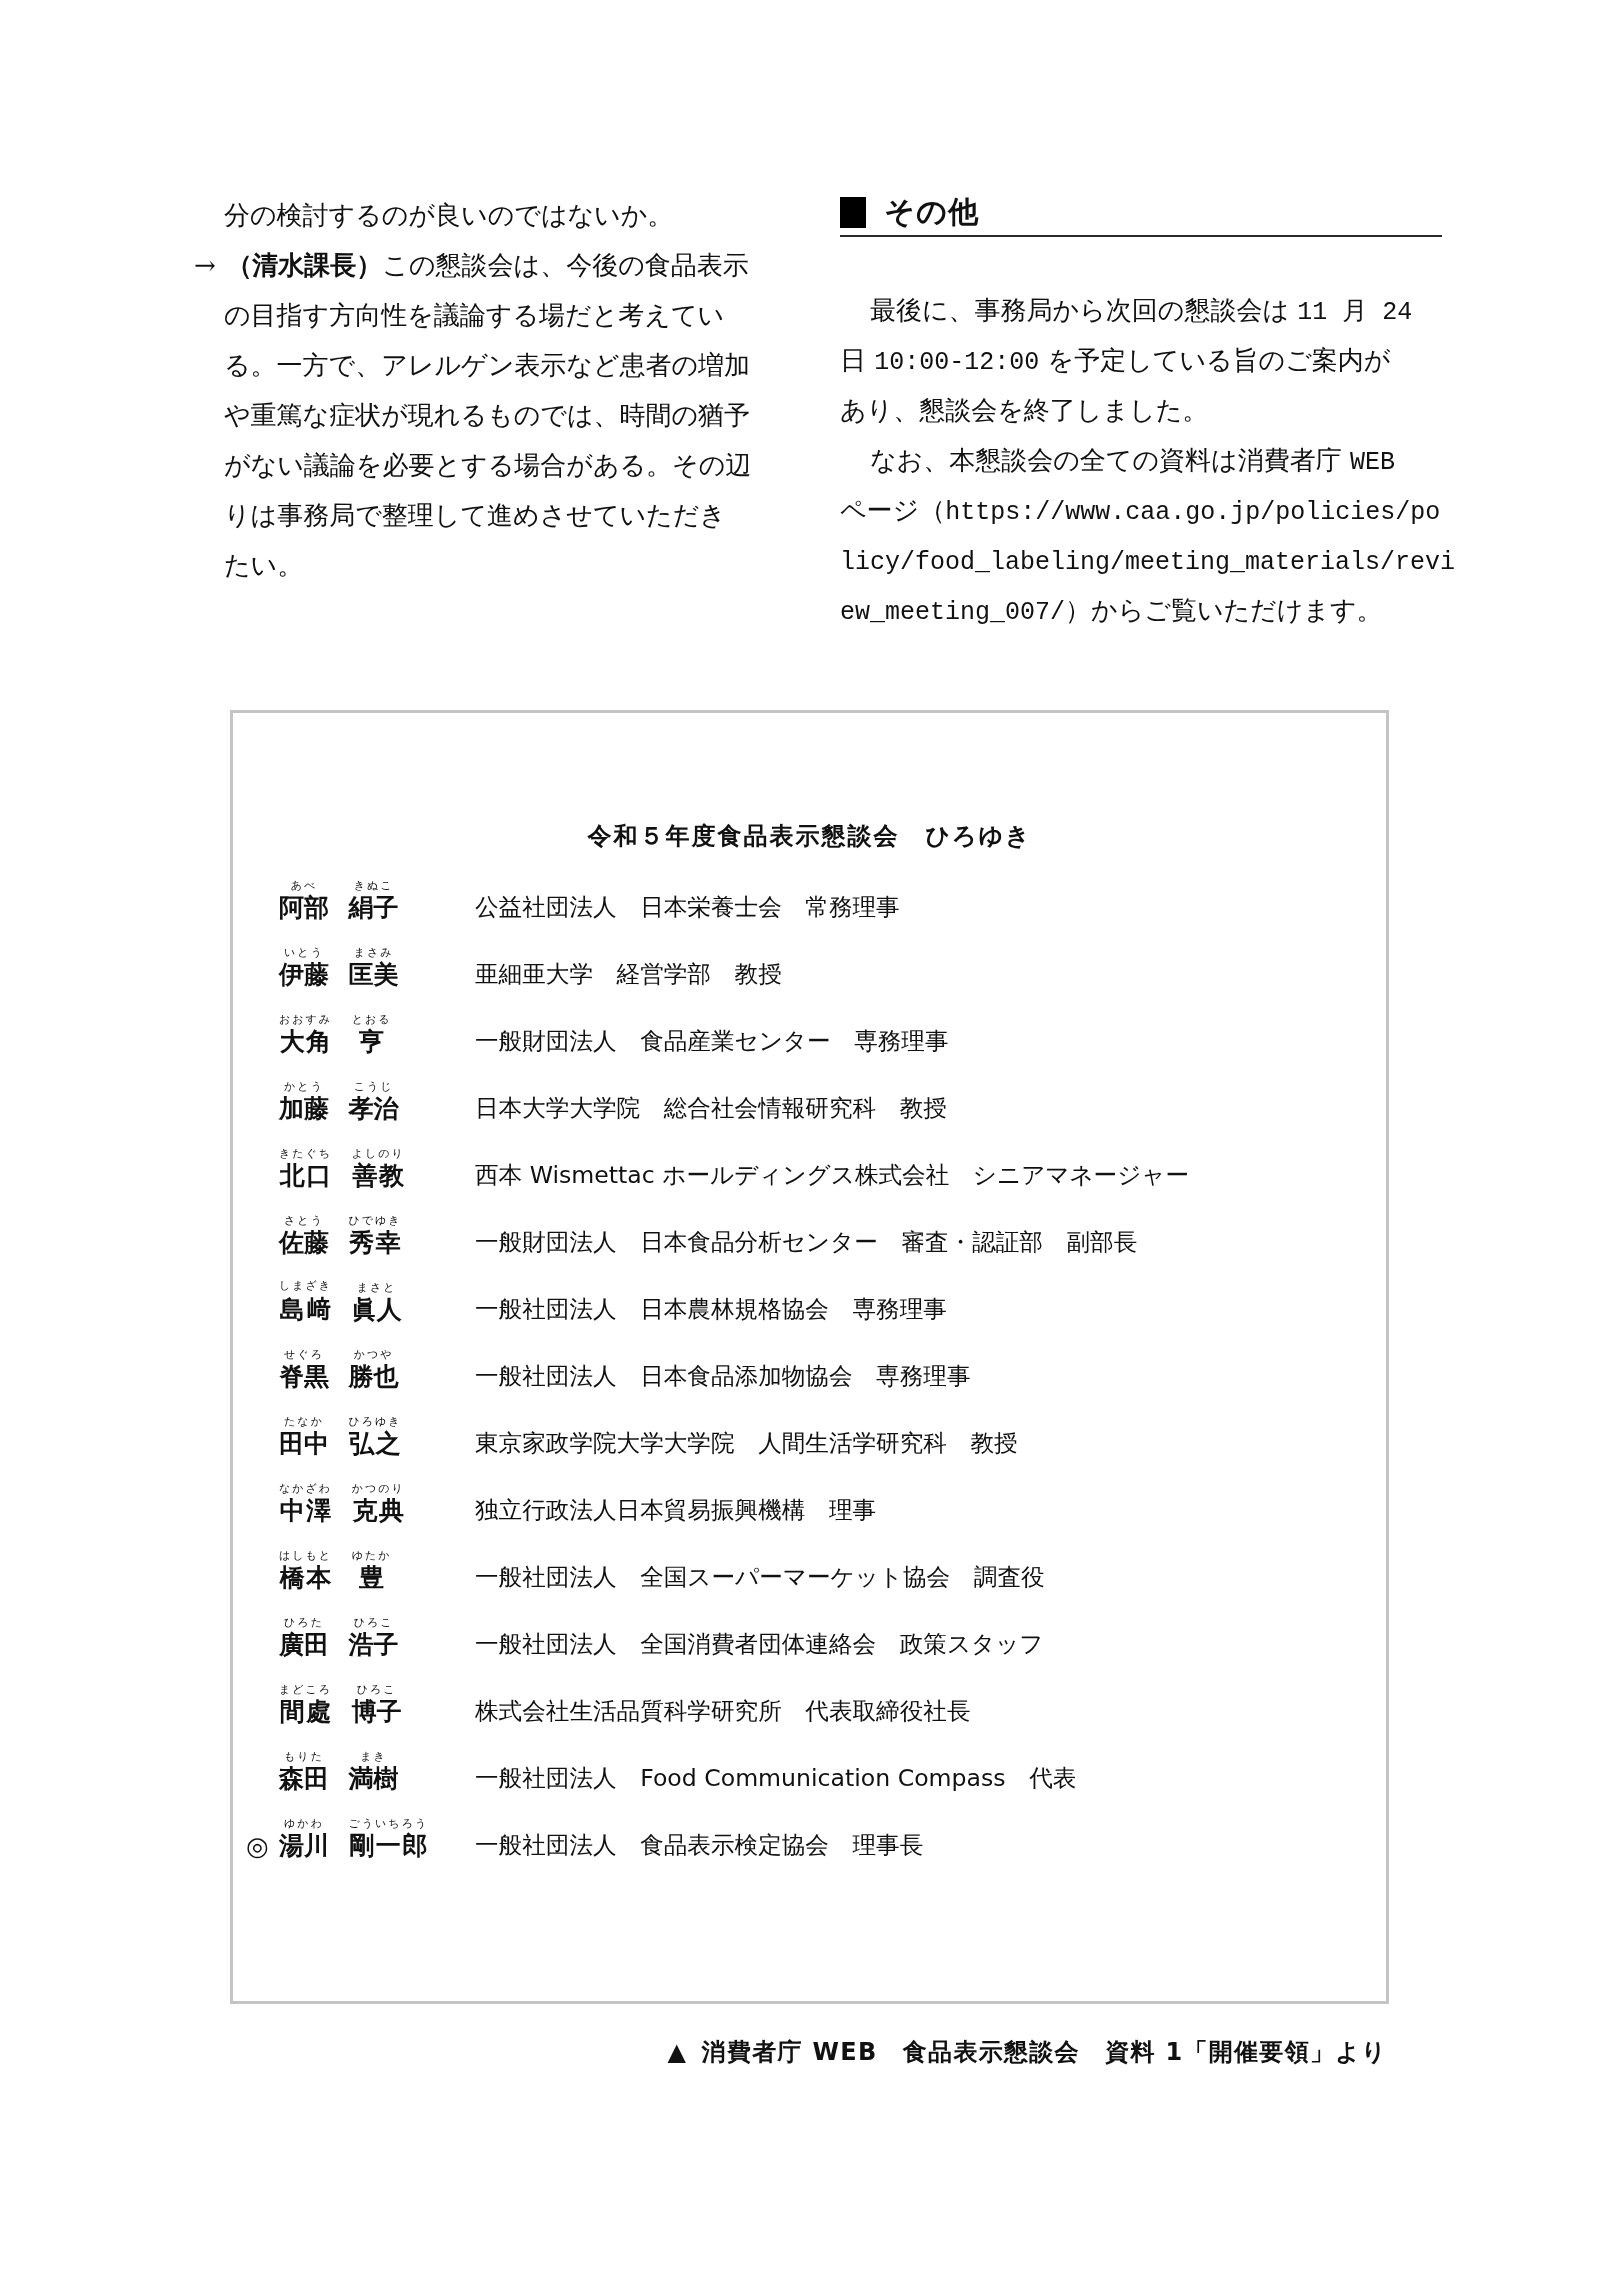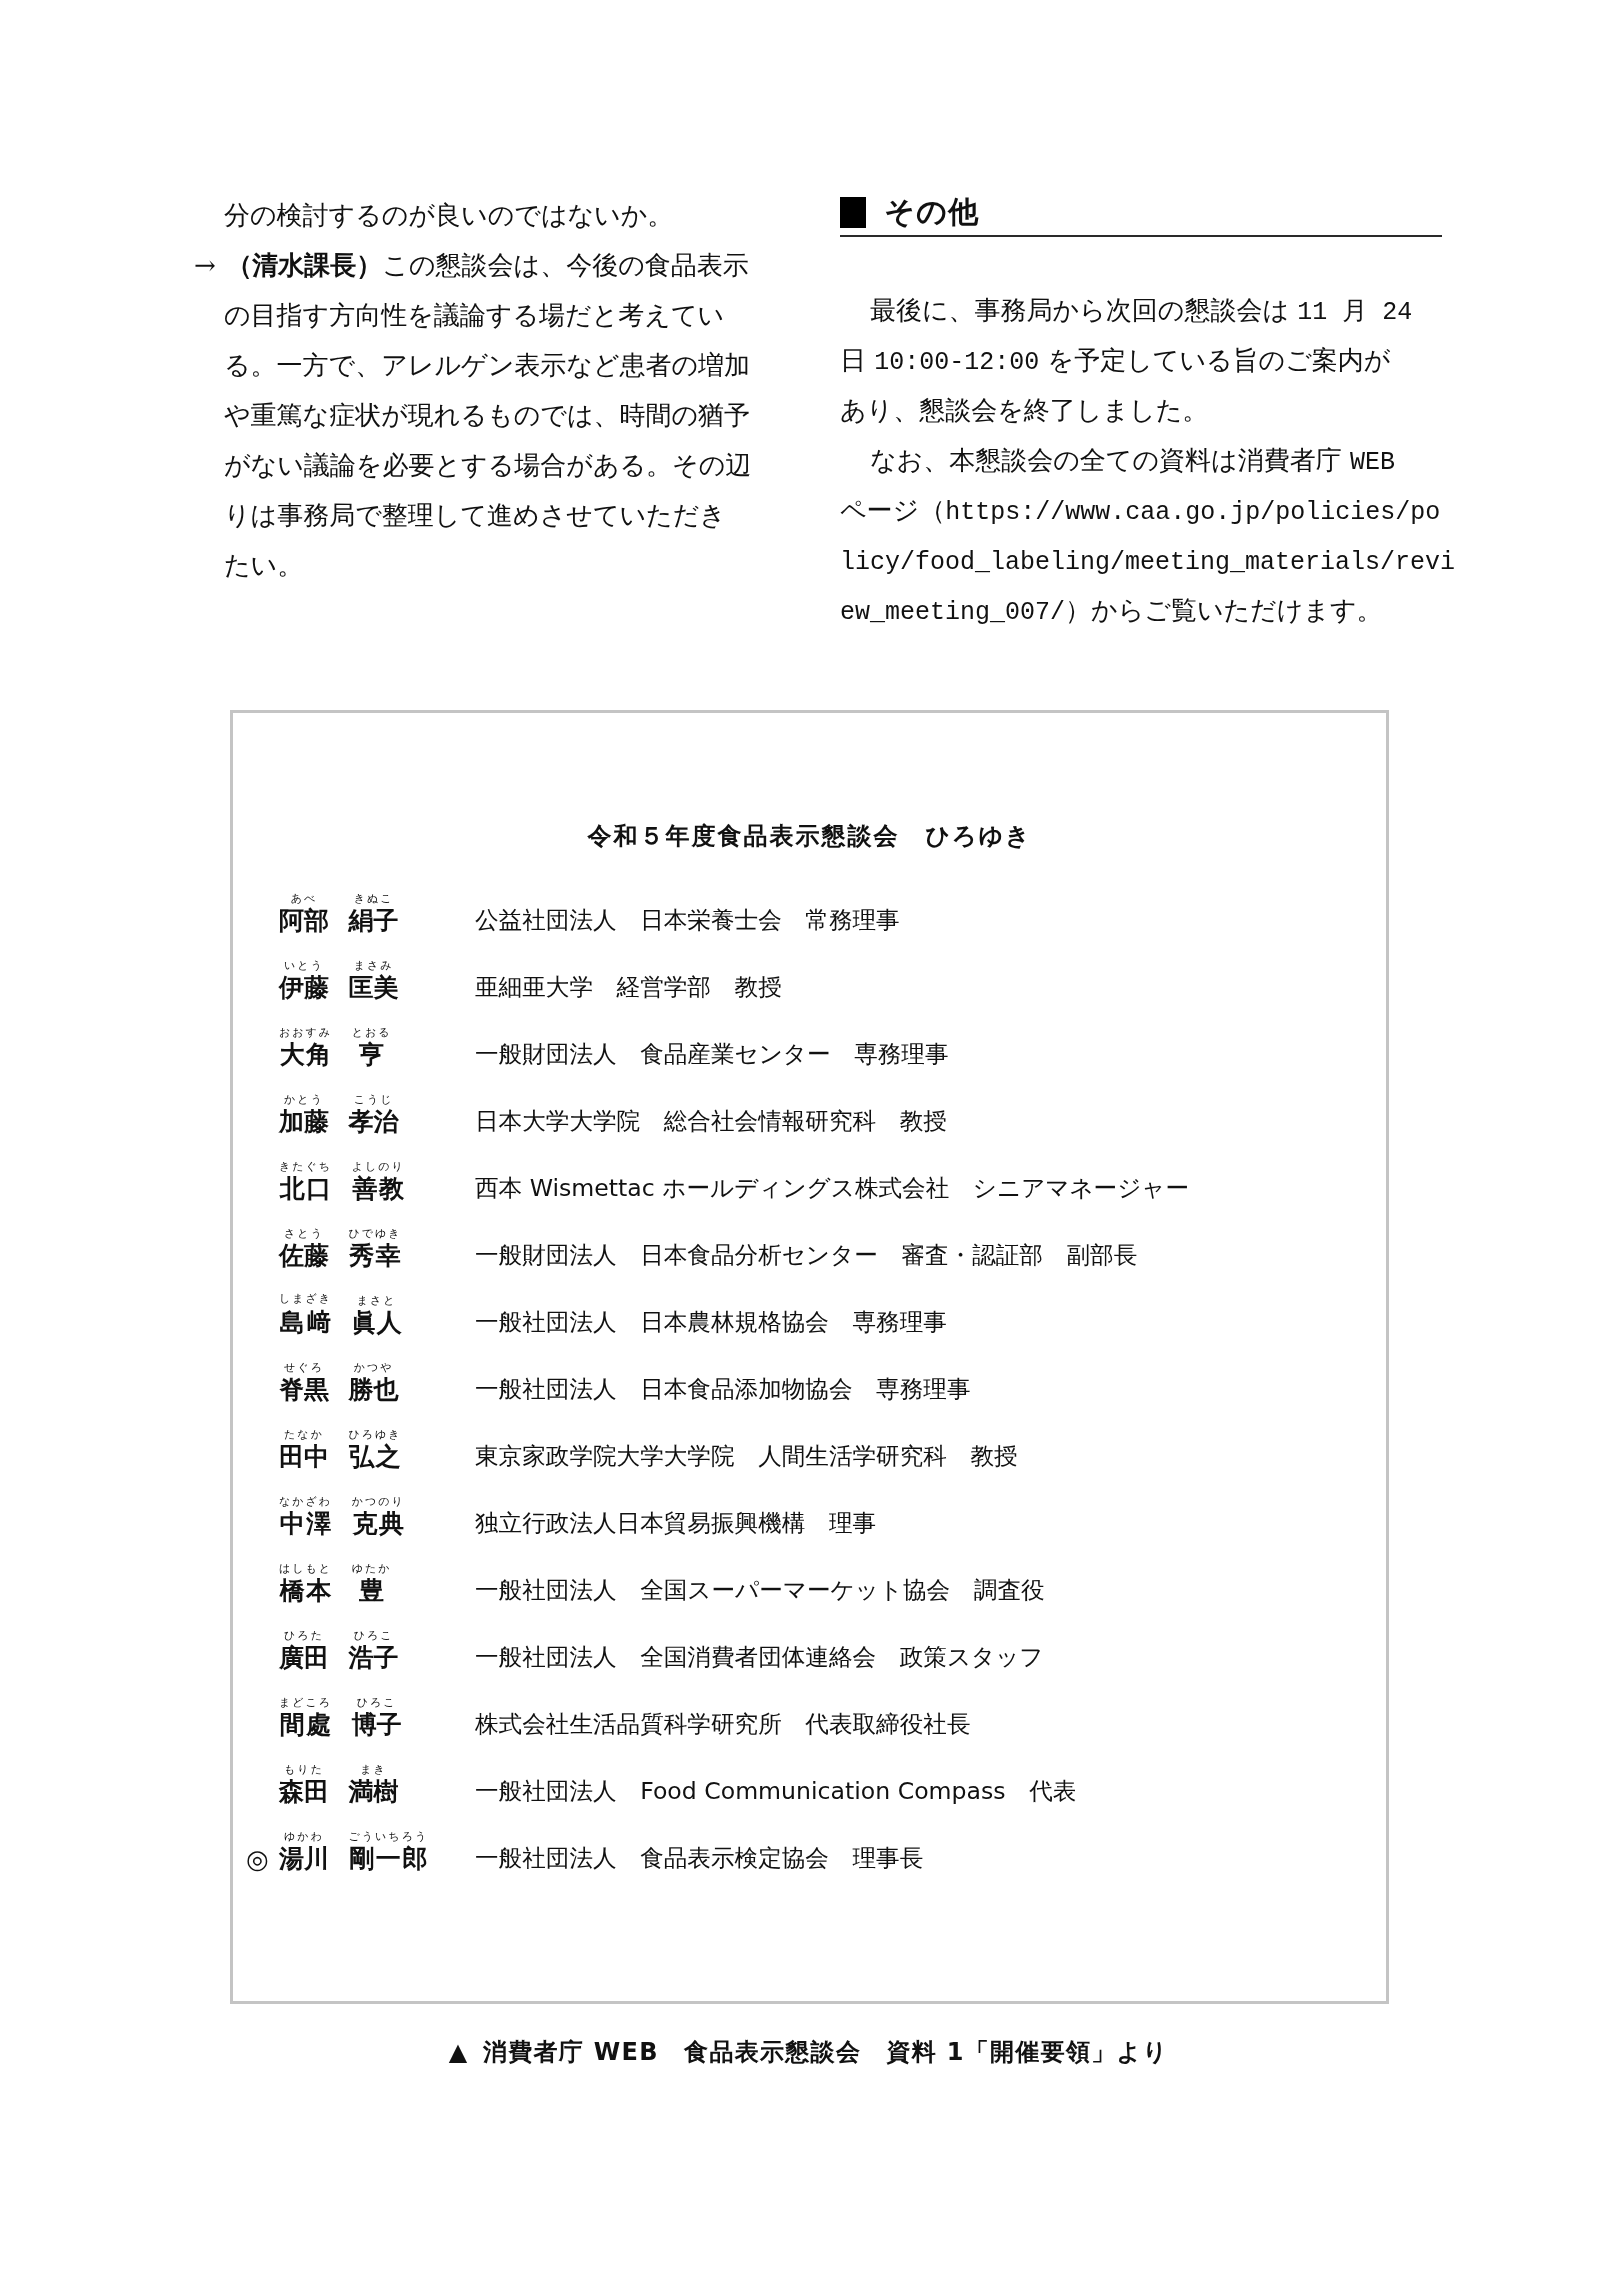--- a/index.html
+++ b/index.html
@@ -32,40 +32,40 @@
   
   .member-box{
     position:absolute;left:230px;top:710px;width:1159px;height:1294px;
     border:3.3px solid #c4c4c4;box-sizing:border-box;background:#fff;
     font-family:"DejaVu Sans","Liberation Sans",sans-serif;
   }
   .box-title{
     position:absolute;top:107px;left:0;right:0;text-align:center;
     font-size:24px;font-weight:600;letter-spacing:2px;
   }
-  .member-rows{position:absolute;left:46px;top:157px;right:19.6px;}
+  .member-rows{position:absolute;left:46px;top:144px;right:19.6px;}
   .member-row{display:flex;align-items:flex-end;height:67px;}
   .m-name{
     position:relative;display:flex;gap:19.6px;align-items:flex-end;
     width:196px;flex:0 0 auto;font-size:25px;font-weight:600;
   }
   .m-name ruby{ruby-align:space-around;}
   .m-name rt{
     font-size:11px;font-weight:500;letter-spacing:2px;text-align:center;
     padding-bottom:3.9px;
   }
   .chair-mark{position:absolute;left:-33px;bottom:1.3px;font-size:26px;font-weight:500;}
   .m-org{font-size:23.6px;font-weight:500;white-space:nowrap;padding-bottom:0.7px;}
   .box-note{
     position:absolute;top:1184px;right:41px;
     font-size:21px;font-weight:500;letter-spacing:0.7px;
   }
   
   .caption{
-    position:absolute;top:2036px;left:230px;width:1157px;text-align:center;
+    position:absolute;top:2036px;left:230px;width:1157px;text-align:right;
     font-family:"DejaVu Sans","Liberation Sans",sans-serif;
     font-size:24px;font-weight:600;letter-spacing:1.3px;
   }
   .caption .tri{margin-right:14.4px;}
 </style>
 </head>
 <body>
 
 <div class="page">
 

